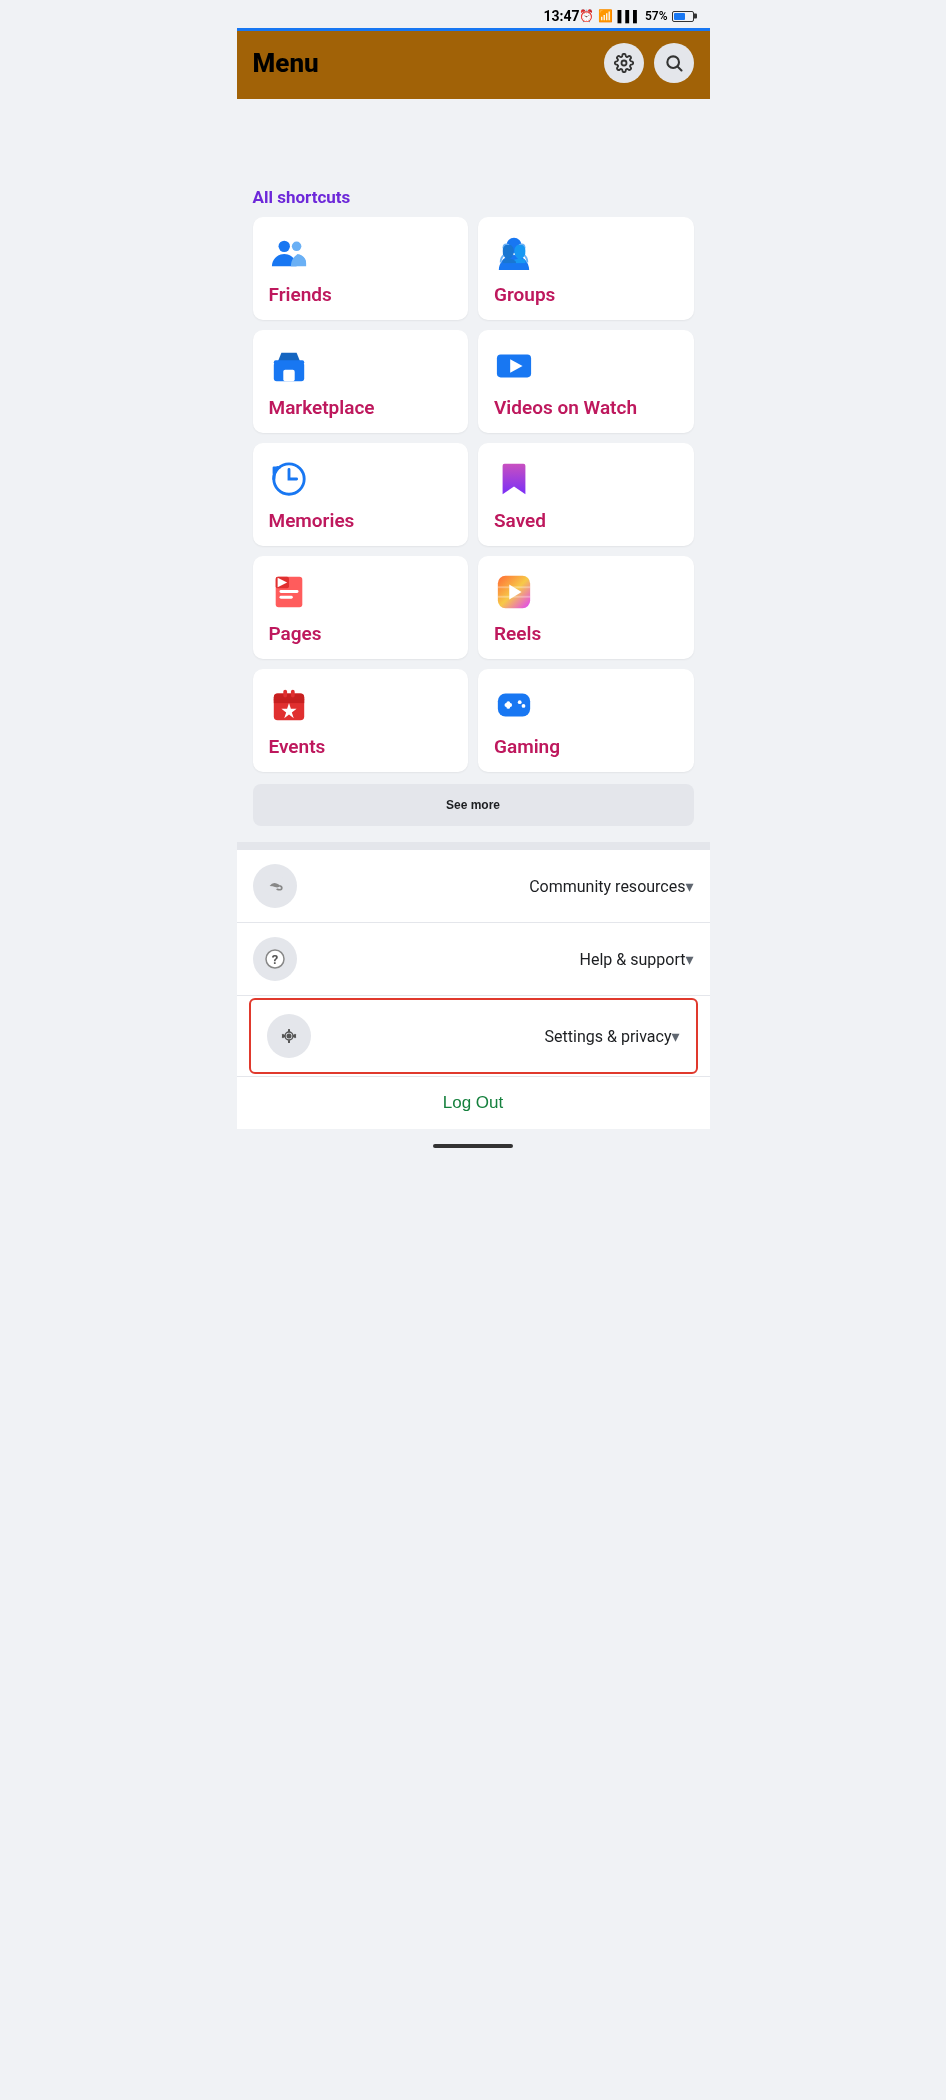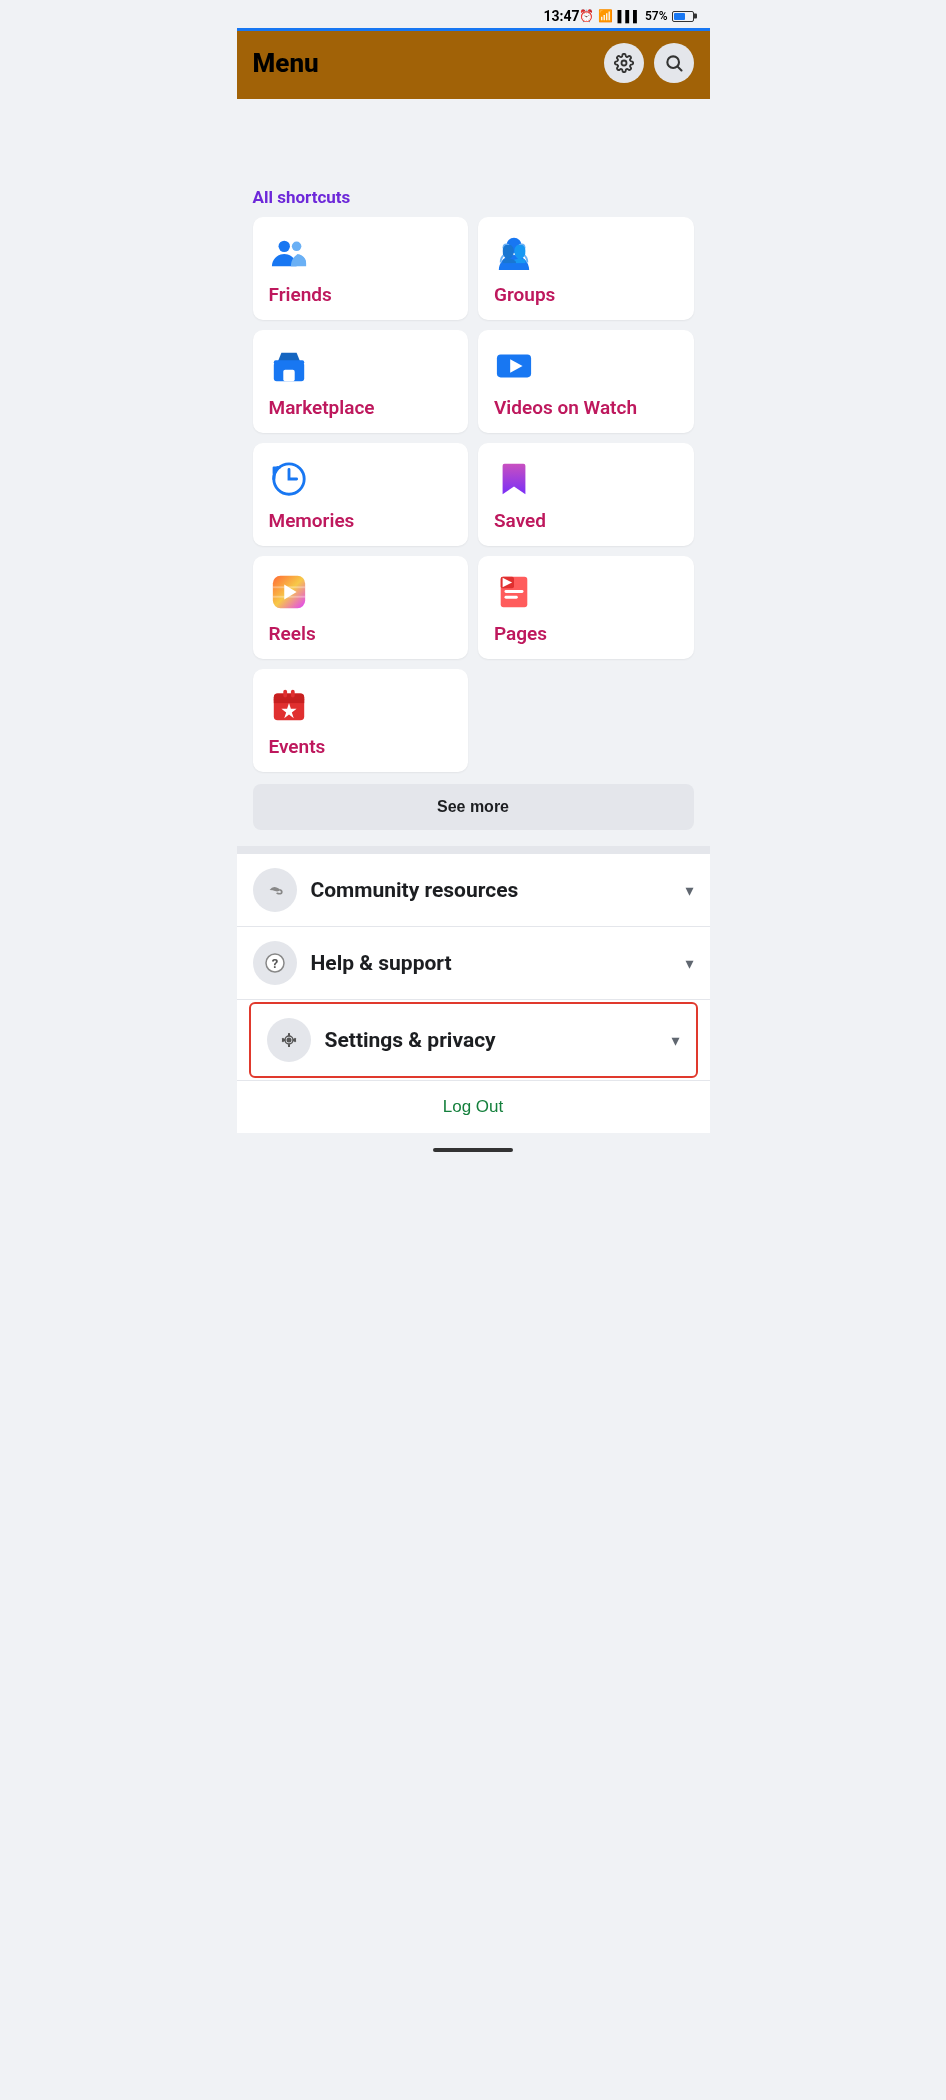--- a/index.html
+++ b/index.html
@@ -131,21 +131,21 @@
     .icon-friends { color: #1877f2; }
 
     
     .see-more-btn {
       margin: 12px 16px 0;
       background: #e4e6eb;
       border: none;
       border-radius: 8px;
       padding: 14px;
       width: calc(100% - 32px);
-      font-size: 16px;
+      font-size: 12px;
       font-weight: 600;
       color: #1c1e21;
       cursor: pointer;
       text-align: center;
     }
 
     
     .divider {
       height: 8px;
       background: #e4e6eb;
@@ -169,23 +169,24 @@
       background: #e4e6eb;
       display: flex;
       align-items: center;
       justify-content: center;
       margin-right: 14px;
       flex-shrink: 0;
       font-size: 20px;
     }
     .list-item-label {
       flex: 1;
-      font-size: 21px;
-      font-weight: 700;
+      font-size: 16px;
+      font-weight: 400;
       color: #1c1e21;
+      text-align: right;
     }
     .chevron {
       font-size: 16px;
       color: #606770;
     }
 
     
     .list-item-highlighted {
       border: 2.5px solid #e0392d;
       border-radius: 6px;
@@ -353,65 +354,77 @@
         </defs>
         <path d="M10 4 H30 Q32 4 32 6 V36 L20 28 L8 36 V6 Q8 4 10 4 Z" fill="url(#savedGrad)"></path>
       </svg>
     </div>
     <span class="shortcut-label">Saved</span>
   </div>
 
   <div class="shortcut-card">
     <div class="shortcut-icon">
       <svg width="38" height="38" viewBox="0 0 40 40">
+        <rect x="6" y="4" width="28" height="32" rx="3" fill="#ff5c5c"></rect>
+        <rect x="10" y="18" width="20" height="3" rx="1.5" fill="white"></rect>
+        <rect x="10" y="24" width="14" height="3" rx="1.5" fill="white"></rect>
+
+        <rect x="6" y="4" width="14" height="12" rx="2" fill="#e03030"></rect>
+        <polygon points="8,5 18,10 8,15" fill="white"></polygon>
+      </svg>
+    </div>
+    <span class="shortcut-label">Pages</span>
+  </div>
+
+  <div class="shortcut-card">
+    <div class="shortcut-icon">
+      <svg width="38" height="38" viewBox="0 0 40 40">
         <defs>
           <linearGradient id="reelsGrad" x1="0%" y1="0%" x2="100%" y2="100%">
             <stop offset="0%" style="stop-color:#ff6b35"></stop>
             <stop offset="50%" style="stop-color:#f7c948"></stop>
             <stop offset="100%" style="stop-color:#e040fb"></stop>
           </linearGradient>
         </defs>
         <rect x="3" y="3" width="34" height="34" rx="8" fill="url(#reelsGrad)"></rect>
         <polygon points="15,12 15,28 28,20" fill="white"></polygon>
         <rect x="3" y="14" width="34" height="2" fill="rgba(255,255,255,0.3)"></rect>
         <rect x="3" y="24" width="34" height="2" fill="rgba(255,255,255,0.3)"></rect>
       </svg>
     </div>
     <span class="shortcut-label">Reels</span>
   </div>
 
   <div class="shortcut-card">
     <div class="shortcut-icon">
       <svg width="38" height="38" viewBox="0 0 40 40">
-        <rect x="6" y="4" width="28" height="32" rx="3" fill="#ff5c5c"></rect>
-        <rect x="10" y="18" width="20" height="3" rx="1.5" fill="white"></rect>
-        <rect x="10" y="24" width="14" height="3" rx="1.5" fill="white"></rect>
-
-        <rect x="6" y="4" width="14" height="12" rx="2" fill="#e03030"></rect>
-        <polygon points="8,5 18,10 8,15" fill="white"></polygon>
-      </svg>
-    </div>
-    <span class="shortcut-label">Pages</span>
-  </div>
-
-  <div class="shortcut-card">
-    <div class="shortcut-icon">
-      <svg width="38" height="38" viewBox="0 0 40 40">
         <rect x="4" y="8" width="32" height="28" rx="4" fill="#e03030"></rect>
         <rect x="4" y="8" width="32" height="10" rx="4" fill="#c72020"></rect>
         <rect x="4" y="14" width="32" height="4" fill="#c72020"></rect>
         <rect x="14" y="4" width="4" height="8" rx="2" fill="#e03030"></rect>
         <rect x="22" y="4" width="4" height="8" rx="2" fill="#e03030"></rect>
 
         <polygon points="20,18 22,24 28,24 23,28 25,34 20,30 15,34 17,28 12,24 18,24" fill="white"></polygon>
       </svg>
     </div>
     <span class="shortcut-label">Events</span>
   </div>
 
+  <div class="shortcut-card">
+    <div class="shortcut-icon">
+      <svg width="38" height="38" viewBox="0 0 40 40">
+        <rect x="3" y="8" width="34" height="24" rx="8" fill="#1877f2"></rect>
+        <rect x="10" y="18" width="8" height="4" rx="2" fill="white"></rect>
+        <rect x="12" y="16" width="4" height="8" rx="2" fill="white"></rect>
+        <circle cx="26" cy="17" r="2" fill="white"></circle>
+        <circle cx="30" cy="21" r="2" fill="white"></circle>
+      </svg>
+    </div>
+    <span class="shortcut-label">Gaming</span>
+  </div>
 
 </div>
 
 
 <button class="see-more-btn">See more</button>
 
 
 <div class="divider"></div>
 
 

